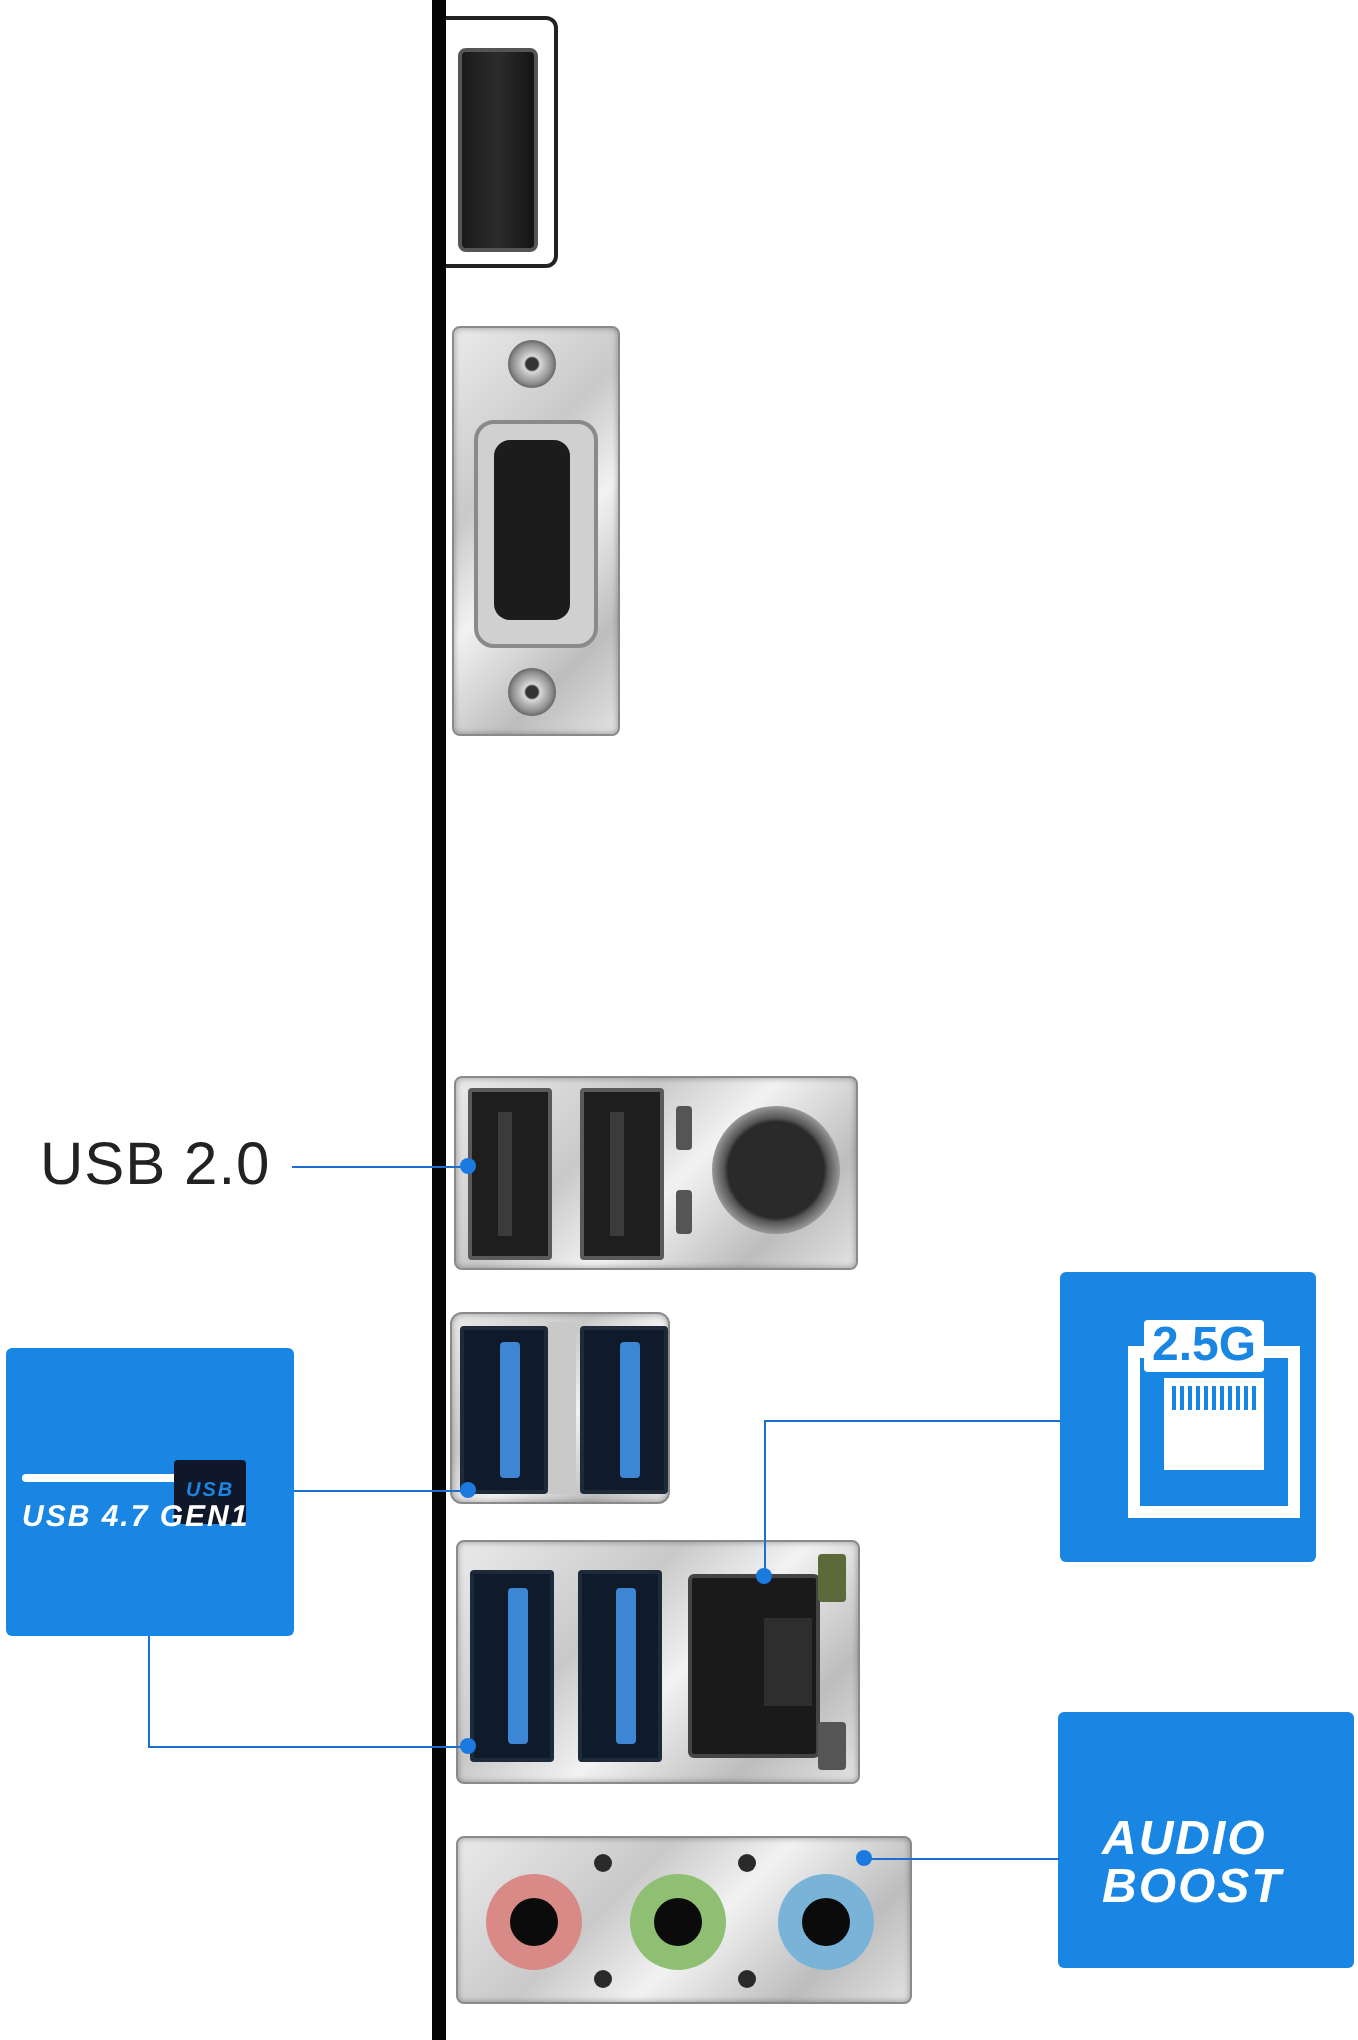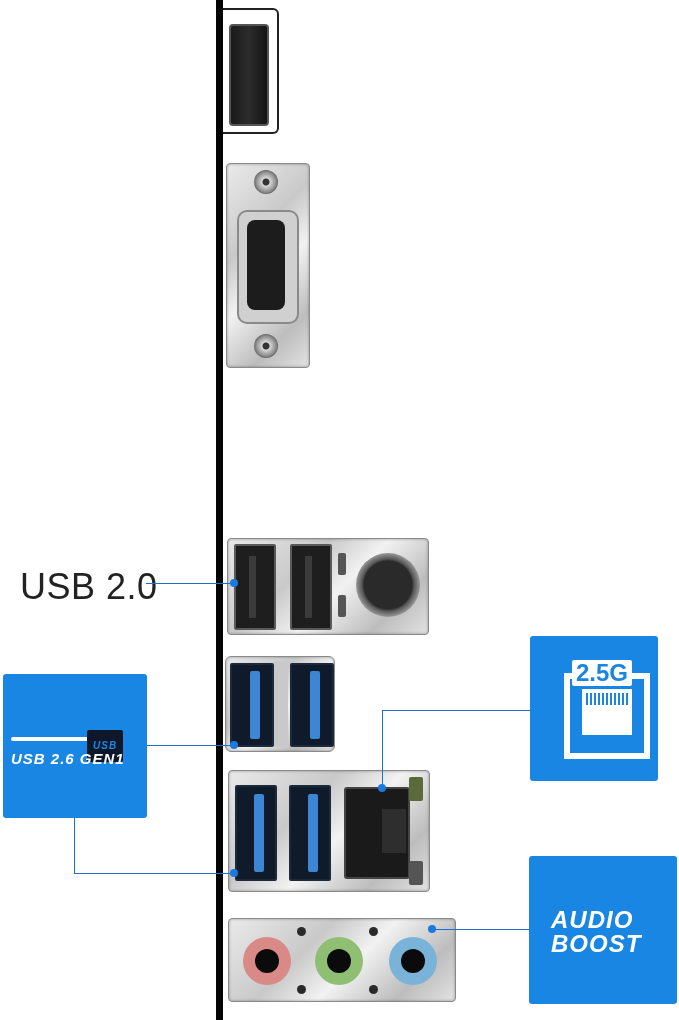--- a/index.html
+++ b/index.html
@@ -12,21 +12,21 @@
   .usb2 .tongue{position:absolute;left:35%;top:12%;width:18%;height:76%;background:#3b3b3b;}
   .usb3{background:#0f1a2a;border:2px solid #1d2a3a;border-radius:2px;}
   .usb3 .tongue{position:absolute;left:44%;top:8%;width:26%;height:84%;background:#3c86d3;border-radius:2px;}
   .callout{background:#1a86e3;border-radius:3px;color:#fff;}
   .line-h{height:1px;background:#1a6fd0;}
   .line-v{width:1px;background:#1a6fd0;}
   .dot{width:8px;height:8px;border-radius:50%;background:#1a7ae0;}
   .jack{border-radius:50%;}
   .jack .hole{position:absolute;border-radius:50%;background:#0b0b0b;left:50%;top:50%;width:24px;height:24px;margin:-12px 0 0 -12px;}
   .screw{border-radius:50%;background:#2a2a2a;width:9px;height:9px;}
-  .label-big{font-size:36px;color:#222;letter-spacing:0.5px;}
+  .label-big{font-size:30px;color:#222;letter-spacing:0.5px;}
   .italic-badge{font-style:italic;font-weight:bold;letter-spacing:1px;}
 </style>
 </head>
 <body>
 
 <div class="abs panel-bar"></div>
 
 <div class="abs" style="left:223px;top:8px;width:54px;height:122px;border:2px solid #222;border-left:none;border-radius:0 6px 6px 0;background:#fff;">
   <div class="abs dark" style="left:6px;top:14px;width:36px;height:98px;border-radius:4px;border:2px solid #555;"></div>
 </div>
@@ -75,21 +75,21 @@
   <div class="abs" style="left:115px;top:16px;width:62px;height:88px;background:#1a1a1a;border:2px solid #444;border-radius:3px;">
     <div class="abs" style="left:36px;top:20px;width:24px;height:44px;background:#2e2e2e;"></div>
   </div>
   <div class="abs" style="left:180px;top:6px;width:14px;height:24px;background:#5a6a3a;border-radius:2px;"></div>
   <div class="abs" style="left:180px;top:90px;width:14px;height:24px;background:#555;border-radius:2px;"></div>
 </div>
 
 <div class="abs callout" style="left:3px;top:674px;width:144px;height:144px;">
   <div class="abs" style="left:8px;top:63px;width:80px;height:4px;background:#fff;border-radius:2px;"></div>
   <div class="abs italic-badge" style="left:84px;top:56px;background:#0f172a;color:#1a86e3;font-size:10px;padding:8px 6px;border-radius:2px;line-height:16px;">USB</div>
-  <div class="abs italic-badge" style="left:8px;top:76px;font-size:15px;white-space:nowrap;">USB 2.6 GEN1</div>
+  <div class="abs italic-badge" style="left:8px;top:76px;font-size:15px;white-space:nowrap;">USB 4.7 GEN1</div>
 </div>
 <div class="abs line-h" style="left:147px;top:745px;width:87px;"></div>
 <div class="abs dot" style="left:230px;top:741px;"></div>
 <div class="abs line-v" style="left:74px;top:818px;height:56px;"></div>
 <div class="abs line-h" style="left:74px;top:873px;width:160px;"></div>
 <div class="abs dot" style="left:230px;top:869px;"></div>
 
 <div class="abs callout" style="left:530px;top:636px;width:128px;height:145px;">
   <div class="abs" style="left:34px;top:37px;width:86px;height:86px;border:6px solid #fff;box-sizing:border-box;">
     <div class="abs" style="left:12px;top:10px;width:50px;height:46px;background:#fff;">
@@ -111,18 +111,18 @@
       <div class="hole"></div>
     </div>
   <div class="abs jack" style="left:86px;top:18px;width:48px;height:48px;background:#8fbf72;">
       <div class="hole"></div>
     </div>
   <div class="abs jack" style="left:160px;top:18px;width:48px;height:48px;background:#79b4d8;">
       <div class="hole"></div>
     </div>
 </div>
 
-<div class="abs callout" style="left:529px;top:856px;width:148px;height:148px;">
+<div class="abs callout" style="left:529px;top:856px;width:148px;height:128px;">
   <div class="abs italic-badge" style="left:22px;top:50px;font-size:24px;">AUDIO</div>
   <div class="abs italic-badge" style="left:22px;top:74px;font-size:24px;">BOOST</div>
 </div>
 <div class="abs line-h" style="left:432px;top:929px;width:98px;"></div>
 <div class="abs dot" style="left:428px;top:925px;"></div>
 
 </body></html>

